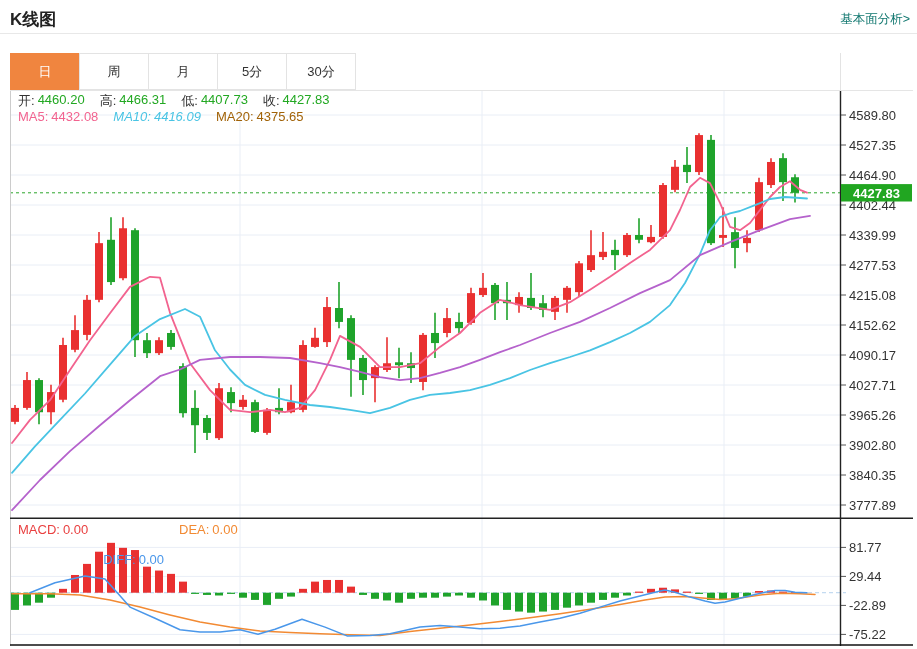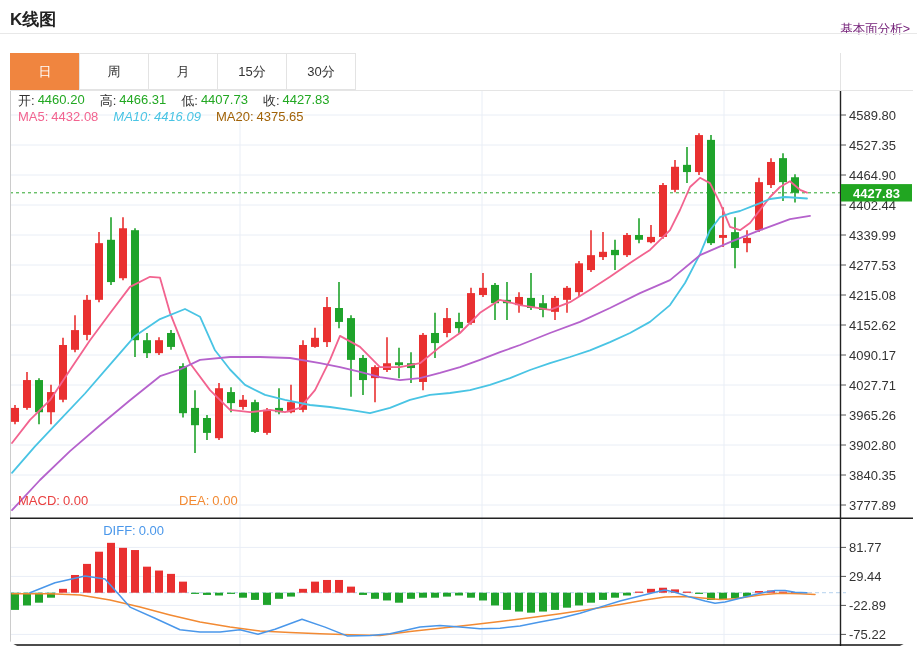--- a/index.html
+++ b/index.html
@@ -1,52 +1,52 @@
 <!DOCTYPE html>
 <html><head>
 <meta charset="utf-8">
 <style>
   html,body{margin:0;padding:0;background:#fff;}
   .page{position:relative;width:917px;height:649px;background:#fff;overflow:hidden;
-        font-family:"Liberation Sans",sans-serif;border-radius:30px;}
+        font-family:"Liberation Sans",sans-serif;}
   .title{position:absolute;left:10px;top:8px;font-size:17px;font-weight:bold;color:#222;}
-  .top-link{position:absolute;right:7px;top:21px;font-size:12.5px;color:#701a75;text-decoration:none;cursor:pointer;}
+  .top-link{position:absolute;right:7px;top:11px;font-size:12.5px;color:#0f766e;text-decoration:none;cursor:pointer;}
   .divider{position:absolute;left:0;top:33px;width:917px;height:1px;background:#e8e8e8;}
   .tabs{position:absolute;left:10px;top:53px;display:flex;}
   .tab{box-sizing:border-box;width:70px;height:37px;margin-left:-1px;display:flex;align-items:center;
        justify-content:center;font-size:13px;color:#333;background:#fff;border:1px solid #e3e3e3;cursor:pointer;}
   .tab:first-child{margin-left:0;}
   .tab.active{background:#f0853f;border-color:#f0853f;color:#fff;}
   .tabs-right-border{position:absolute;left:840px;top:53px;width:1px;height:37px;background:#e3e3e3;}
   .legend{position:absolute;left:18px;display:flex;gap:15px;font-size:13px;z-index:3;white-space:nowrap;}
   .legend .pair{display:flex;gap:3px;}
   .legend .lab{color:#333;}
   .ohlc-row{top:92px;}
   .ma-row{top:109px;}
-  .macd-row{top:493px;}
+  .macd-row{top:522px;}
   svg{position:absolute;left:10px;}
   #main-svg{top:90px;}
   #macd-svg{top:519px;}
   .tick{font:13px "Liberation Sans",sans-serif;fill:#333;}
   .tag{font:bold 13px "Liberation Sans",sans-serif;fill:#fff;}
 </style>
 </head>
 <body>
 
 <div class="page">
 
   <div class="title">K线图</div>
   <a class="top-link">基本面分析&gt;</a>
   <div class="divider"></div>
 
   <div class="tabs">
     <div class="tab active">日</div>
     <div class="tab">周</div>
     <div class="tab">月</div>
-    <div class="tab">15分</div>
+    <div class="tab">5分</div>
     <div class="tab">30分</div>
   </div>
   <div class="tabs-right-border"></div>
 
   <div class="legend ohlc-row">
     <span class="pair">
         <span class="lab">开:</span>
         <span style="color: rgb(34, 168, 34);">4460.20</span>
       </span>
     <span class="pair">

